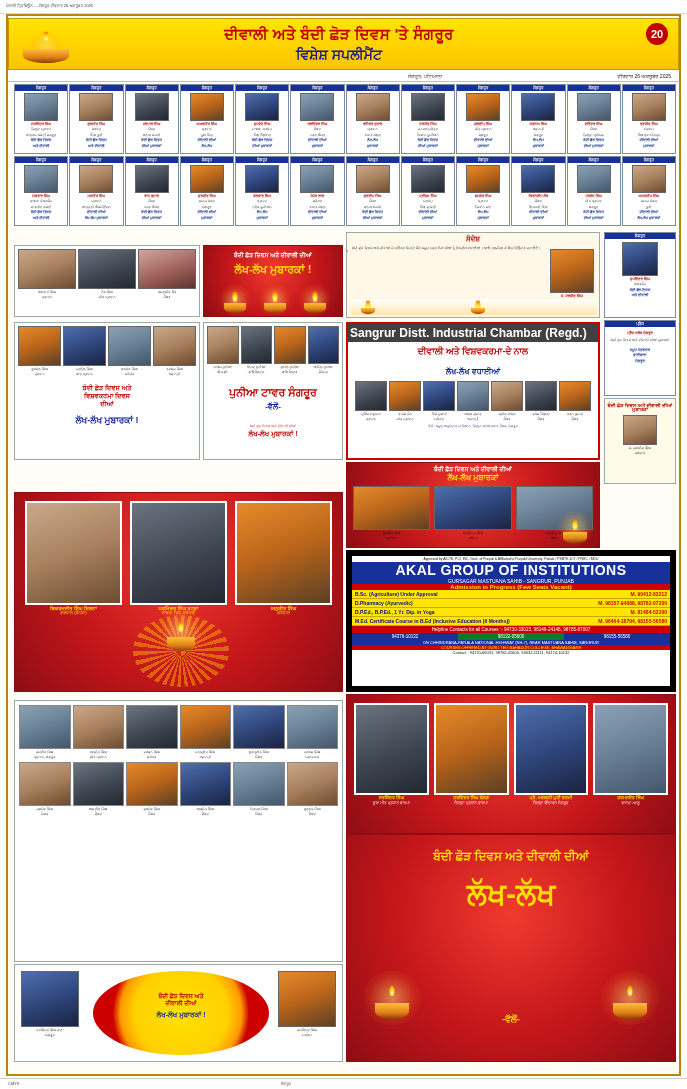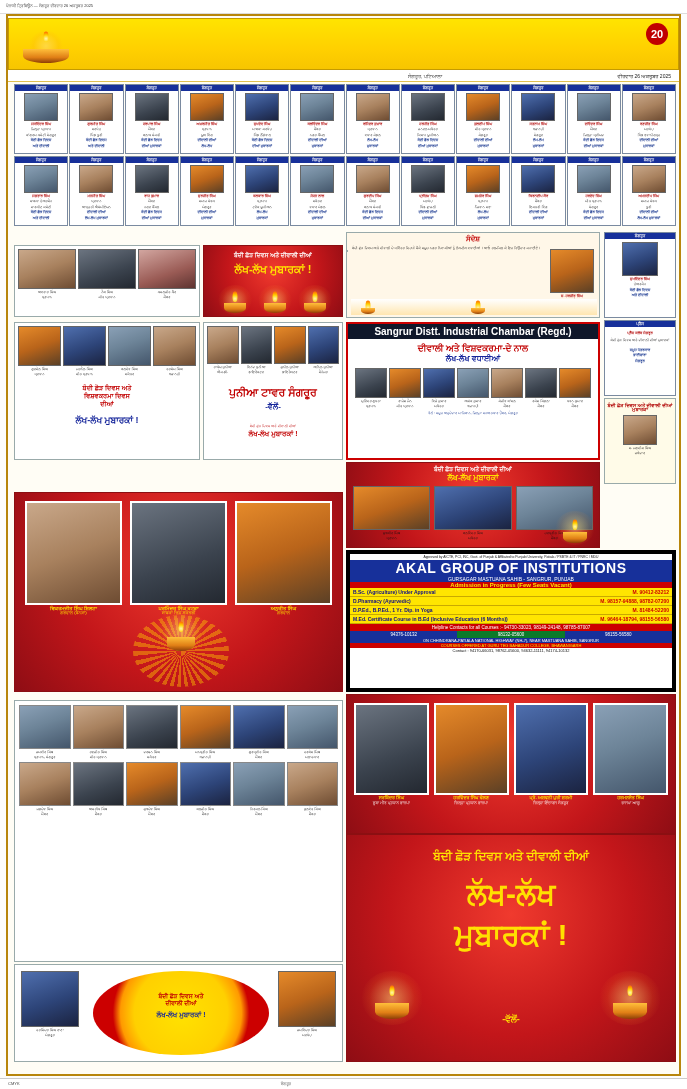--- a/index.html
+++ b/index.html
@@ -90,21 +90,21 @@
   }
   .diya .bowl {
     position:absolute; bottom:0; left:0; width:100%; height:46%;
     border-radius: 0 0 50% 50%;
     background: linear-gradient(180deg,#ffbf3a 0%, #e07f16 60%, #8c3f06 100%);
   }
   .glow {
     position:absolute; border-radius:50%;
     background: radial-gradient(circle, rgba(255,220,120,0.55) 0%, rgba(255,150,40,0.12) 55%, rgba(255,120,0,0) 75%);
   }
-  .akal-box { background:#fff; border:4px solid #000000; }
+  .akal-box { background:#fff; border:6px solid #000000; }
   .akal-head { background:#17309a; color:#fff; text-align:center; font-weight:bold; }
   .course-row {
     background:#ffe500; border-bottom:1px solid #c9a900;
     font-size:5px; font-weight:bold; color:#0a0a8c; padding:1px 3px;
   }
   .blue-bar { background:#17309a; color:#fff; font-size:4.5px; text-align:center; }
   .rangoli {
     position:absolute; border-radius:50%;
     background:
       repeating-conic-gradient(from 0deg, rgba(255,200,0,0.85) 0deg 6deg, rgba(200,0,0,0.0) 6deg 12deg);
@@ -124,20 +124,22 @@
   <div class="top-strip">ਪੰਜਾਬੀ ਟ੍ਰਿਬਿਊਨ — ਸੰਗਰੂਰ ਵੀਰਵਾਰ 26 ਅਕਤੂਬਰ 2025</div>
 
   <div class="paper-frame"></div>
 
   <div class="banner">
     <div class="banner-diya-l diya">
       <div class="glow" style="left:6px;top:2px;width:34px;height:30px;"></div>
       <div class="flame" style="top:2px;"></div>
       <div class="bowl" style="height:14px;"></div>
     </div>
+    <div class="banner-title">ਦੀਵਾਲੀ ਅਤੇ ਬੰਦੀ ਛੋੜ ਦਿਵਸ 'ਤੇ ਸੰਗਰੂਰ</div>
+    <div class="banner-sub">ਵਿਸ਼ੇਸ਼ ਸਪਲੀਮੈਂਟ</div>
     <div class="page-num">20</div>
   </div>
 
   <div class="dateline">
     <span class="place">ਸੰਗਰੂਰ, ਪਟਿਆਲਾ</span>
     <span>ਵੀਰਵਾਰ 26 ਅਕਤੂਬਰ 2025</span>
   </div>
 
   <div id="row1">
       <div class="cell" style="left: 14px; top: 84px; width: 54.25px; height: 70px;">
@@ -500,23 +502,23 @@
        <div class="cap">ਮੈਨੇਜਰ</div>
         </div>
       </div>
     <div class="title-red" style="font-size:11px; margin-top:8px;">ਪੁਨੀਆ ਟਾਵਰ ਸੰਗਰੂਰ</div>
     <div class="title-blue" style="font-size:8px; margin-top:3px;">-ਵੱਲੋਂ-</div>
     <div class="small-note" style="margin-top:12px; color:#b00;">ਬੰਦੀ ਛੋੜ ਦਿਵਸ ਅਤੇ ਦੀਵਾਲੀ ਦੀਆਂ</div>
     <div class="title-red" style="font-size:7px; margin-top:2px;">ਲੱਖ-ਲੱਖ ਮੁਬਾਰਕਾਂ !</div>
   </div>
 
   <div class="bx" style="left:346px; top:322px; width:254px; height:138px; background:#fff; border:2px solid #c00;">
-    <div style="background:#0f172a; color:#fff; font-size:10px; font-weight:bold; text-align:center; padding:2px;">Sangrur Distt. Industrial Chambar (Regd.)</div>
+    <div style="background:#404040; color:#fff; font-size:12px; font-weight:bold; text-align:left; padding:2px;">Sangrur Distt. Industrial Chambar (Regd.)</div>
     <div class="title-red" style="font-size:9px; margin-top:4px;">ਦੀਵਾਲੀ ਅਤੇ ਵਿਸ਼ਵਕਰਮਾ-ਦੇ ਨਾਲ</div>
-    <div class="title-blue" style="font-size:8px; margin-top:0;">ਲੱਖ-ਲੱਖ ਵਧਾਈਆਂ</div>
+    <div class="title-blue" style="font-size:8px; margin-top:10px;">ਲੱਖ-ਲੱਖ ਵਧਾਈਆਂ</div>
     <div id="chamberMembers" style="display:flex; gap:2px; padding:4px 3px 0; justify-content:center;">
         <div style="width: 32px;">
           <div class="photo dark" style="height:30px;"></div>
        <div class="cap">ਸੁਰਿੰਦਰ ਗੁਪਤਾ</div>
        <div class="cap">ਪ੍ਰਧਾਨ</div>
         </div>
         <div style="width: 32px;">
           <div class="photo turban-o" style="height:30px;"></div>
        <div class="cap">ਰਾਜੇਸ਼ ਜੈਨ</div>
        <div class="cap">ਮੀਤ ਪ੍ਰਧਾਨ</div>
@@ -651,21 +653,20 @@
           <div class="photo" style="height:92px;border:2px solid #fff;"></div>
        <div class="cap" style="color:#ffe000;font-size:4.6px;font-weight:bold;">ਹਰਮਨਜੋਤ ਸਿੰਘ</div>
        <div class="cap" style="color:#fff;font-size:4px;">ਭਾਜਪਾ ਆਗੂ</div>
         </div>
       </div>
   </div>
 
   <div class="panel-red" style="position:absolute; left:346px; top:834px; width:330px; height:228px;">
     <div class="title-yellow" style="font-size:12px; margin-top:14px;">ਬੰਦੀ ਛੋੜ ਦਿਵਸ ਅਤੇ ਦੀਵਾਲੀ ਦੀਆਂ</div>
     <div class="title-yellow" style="font-size:30px; margin-top:14px;">ਲੱਖ-ਲੱਖ</div>
-    <div class="title-yellow" style="font-size:30px; margin-top:6px;">ਮੁਬਾਰਕਾਂ !</div>
     <div class="diya" style="position:absolute; left:28px; top:150px; width:34px; height:34px;">
       <div class="glow" style="left:-14px;top:-14px;width:62px;height:54px;"></div>
       <div class="flame"></div>
         <div class="bowl"></div>
     </div>
     <div class="diya" style="position:absolute; right:28px; top:150px; width:34px; height:34px;">
       <div class="glow" style="left:-14px;top:-14px;width:62px;height:54px;"></div>
       <div class="flame"></div>
         <div class="bowl"></div>
     </div>

